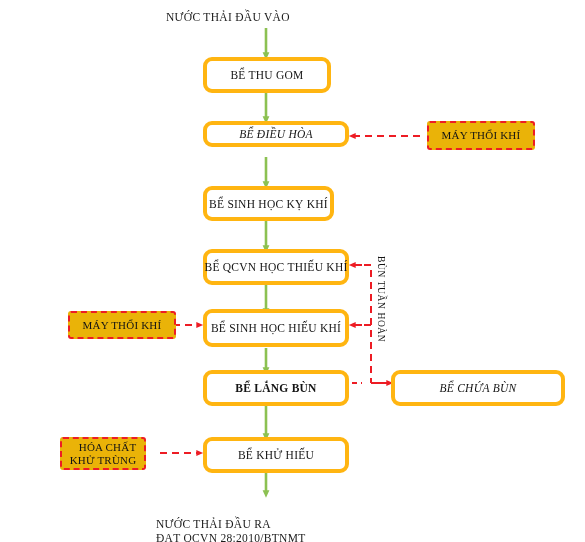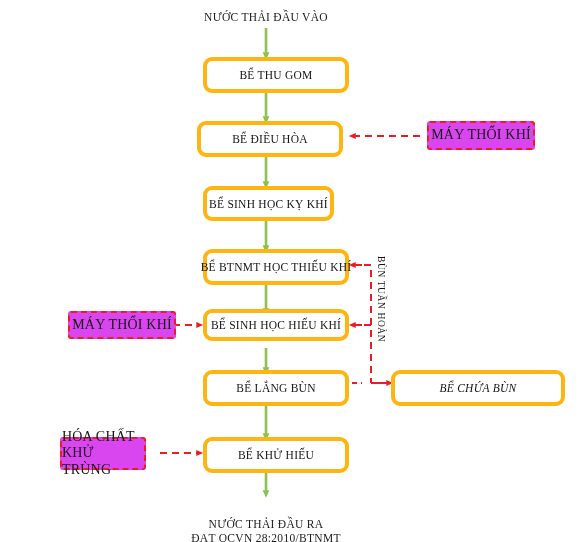--- a/index.html
+++ b/index.html
@@ -23,31 +23,31 @@
     letter-spacing:.25px;
     white-space:nowrap;
   }
 
   
   .rbox{
     position:absolute;
     box-sizing:border-box;
     border:2px dashed #ED1C24;
     border-radius:3px;
-    background:#d946ef;
+    background:#eab308;
     display:flex;align-items:center;justify-content:center;
-    text-align:left;
-    font-size:14px;
+    text-align:right;
+    font-size:11px;
     color:#141414;
     line-height:1.18;
     letter-spacing:.2px;
   }
 
   .head{
-    position:absolute;text-align:center;font-size:11.5px;
+    position:absolute;font-size:11.5px;
     letter-spacing:.3px;white-space:pre-line;line-height:1.25;
   }
 
   .vlabel{
     position:absolute;
     font-size:9.5px;
     letter-spacing:.6px;
     white-space:nowrap;
     transform:rotate(90deg);
     transform-origin:left top;
@@ -92,31 +92,31 @@
   <g stroke="#ED1C24" stroke-width="2" fill="none">
     <path d="M362,265 L352,265" marker-end="url(#rArrow)"></path>
     <path d="M362,325 L352,325" marker-end="url(#rArrow)"></path>
     <path d="M378,383 L390,383" marker-end="url(#rArrow)"></path>
     <path d="M352,383 L362,383" stroke-dasharray="5,4"></path>
   </g>
 </svg>
 
 <div class="head" style="left:166px;top:10px;width:200px;">NƯỚC THẢI ĐẦU VÀO</div>
 
-<div class="pbox" style="left:203px;top:57px;width:146px;height:36px;">BỂ THU GOM</div>
+<div class="pbox" style="left:203px;top:57px;width:128px;height:36px;">BỂ THU GOM</div>
 
-<div class="pbox" style="left:197px;top:121px;width:146px;height:36px;">BỂ ĐIỀU HÒA</div>
+<div class="pbox" style="left:203px;top:121px;width:146px;height:26px;font-style:italic;">BỂ ĐIỀU HÒA</div>
 
 <div class="pbox" style="left:203px;top:186px;width:131px;height:35px;">BỂ SINH HỌC KỴ KHÍ</div>
 
-<div class="pbox" style="left:203px;top:249px;width:146px;height:36px;">BỂ BTNMT HỌC THIẾU KHÍ</div>
+<div class="pbox" style="left:203px;top:249px;width:146px;height:36px;">BỂ QCVN HỌC THIẾU KHÍ</div>
 
-<div class="pbox" style="left:203px;top:309px;width:146px;height:32px;">BỂ SINH HỌC HIẾU KHÍ</div>
+<div class="pbox" style="left:203px;top:309px;width:146px;height:38px;">BỂ SINH HỌC HIẾU KHÍ</div>
 
-<div class="pbox" style="left:203px;top:370px;width:146px;height:36px;">BỂ LẮNG BÙN</div>
+<div class="pbox" style="left:203px;top:370px;width:146px;height:36px;font-weight:bold;">BỂ LẮNG BÙN</div>
 
 <div class="pbox" style="left:203px;top:437px;width:146px;height:36px;">BỂ KHỬ HIẾU</div>
 
 <div class="pbox" style="left:391px;top:370px;width:174px;height:36px;font-style:italic;">BỂ CHỨA BÙN</div>
 
 <div class="rbox" style="left:427px;top:121px;width:108px;height:29px;">MÁY THỔI KHÍ</div>
 
 <div class="rbox" style="left:68px;top:311px;width:108px;height:28px;">MÁY THỔI KHÍ</div>
 
 <div class="rbox" style="left:60px;top:437px;width:86px;height:33px;white-space:pre-line;">HÓA CHẤT

